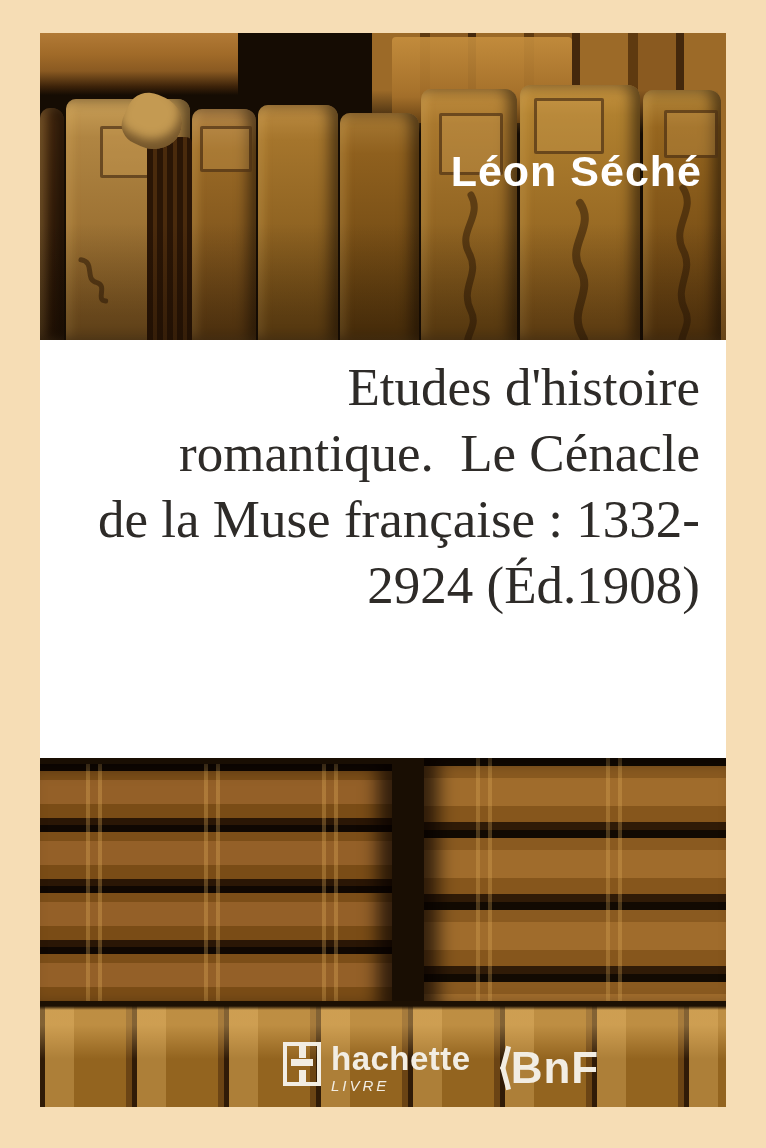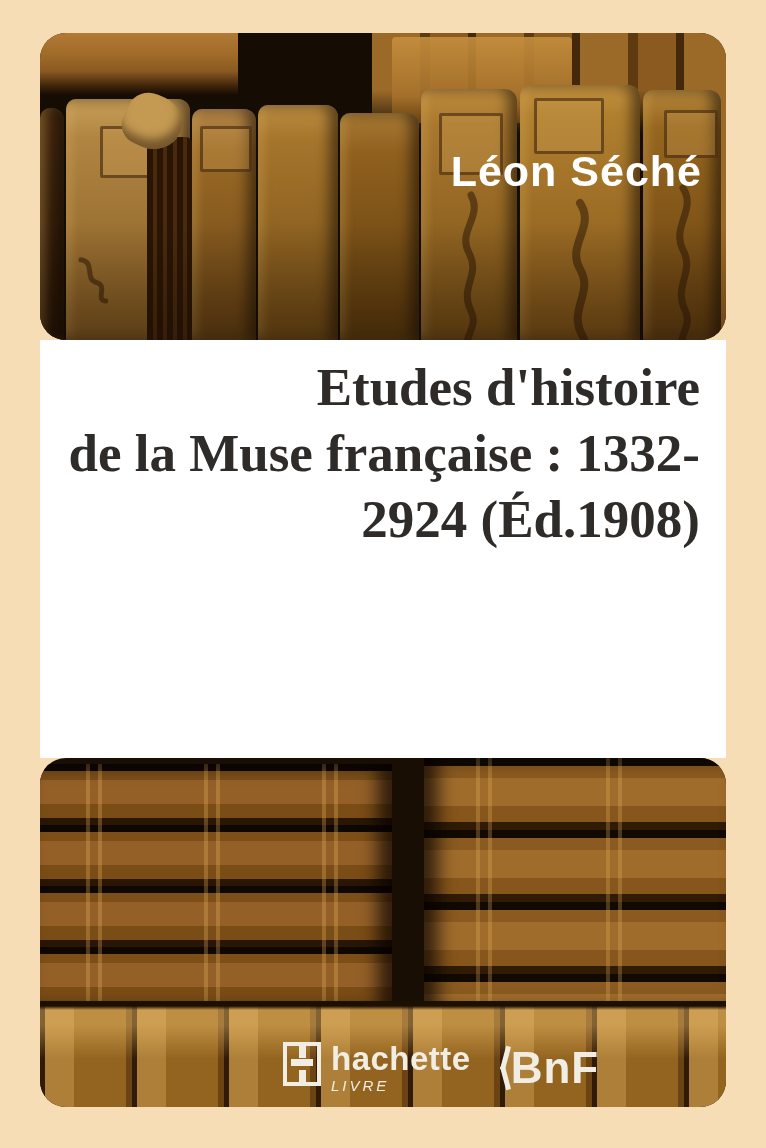--- a/index.html
+++ b/index.html
@@ -1,20 +1,20 @@
 <!DOCTYPE html>
 <html><head>
 <meta charset="utf-8">
 <style>
   html,body{margin:0;padding:0;}
   body{background:#f6ddb5;font-family:"Liberation Sans",sans-serif;}
   .cover{position:relative;width:766px;height:1148px;background:#f6ddb5;overflow:hidden;}
 
   
-  .photo{position:absolute;left:40px;width:686px;overflow:hidden;border-radius:26px;}
+  .photo{position:absolute;left:40px;width:686px;overflow:hidden;}
   .photo-top{top:33px;height:307px;background:#150c03;}
   .pt-board{position:absolute;left:0;top:0;width:198px;height:62px;
     background:linear-gradient(to bottom,#b27a36 0px,#a06a28 22px,#8a5a22 38px,#3a2109 54px,#150c03 62px);}
   .pt-upper{position:absolute;left:332px;right:0;top:0;height:104px;
     background:
       linear-gradient(to bottom, rgba(21,12,3,0) 55%, #150c03 97%),
       repeating-linear-gradient(90deg,#9c6a28 0 48px,#5f3a10 48px 58px,#8a5a20 58px 96px,#44280c 96px 104px);}
   .pt-upper-bright{position:absolute;left:352px;top:4px;width:180px;height:86px;border-radius:4px;
     background:linear-gradient(to bottom,#c68f3e,#a5702a 70%,#6b4414);opacity:.9;}
   .pt-right-sliver{position:absolute;right:0;top:54px;bottom:0;width:8px;background:#9c6a28;}
@@ -44,21 +44,21 @@
 
   .spine-script{position:absolute;opacity:.55;}
   .pt-shade{position:absolute;inset:0;background:linear-gradient(to bottom,rgba(20,10,2,0) 62%,rgba(20,10,2,.38));pointer-events:none;}
 
   .author{position:absolute;right:24px;top:114px;font-size:43px;font-weight:bold;color:#ffffff;letter-spacing:1px;}
 
   
   .title-panel{position:absolute;left:40px;top:340px;width:686px;height:418px;background:#ffffff;}
   .title{padding:14px 26px 0 0;text-align:right;font-family:"Liberation Serif",serif;
     font-size:53px;line-height:66px;color:#2e2b28;}
-  .title-line{white-space:pre-wrap;font-weight:bold;}
+  .title-line{white-space:pre-wrap;}
 
   
   .photo-bottom{top:758px;height:349px;background:#190e03;}
   .stack-left{position:absolute;left:0;top:6px;width:352px;height:246px;
     background:
       repeating-linear-gradient(90deg, rgba(230,180,95,0) 0 46px, rgba(230,180,95,.30) 46px 50px, rgba(230,180,95,0) 50px 58px, rgba(230,180,95,.30) 58px 62px, rgba(230,180,95,0) 62px 118px),
       repeating-linear-gradient(to bottom,#0f0702 0 7px,#7c4e18 7px 16px,#946028 16px 40px,#7a4c16 40px 54px,#2a1605 54px 61px);
     box-shadow:inset -14px 0 18px rgba(5,2,0,.7);}
   .stack-right{position:absolute;left:384px;right:0;top:0;height:252px;
     background:
@@ -132,20 +132,21 @@
         </svg>
     </div>
 
     <div class="pt-shade"></div>
     <div class="author">Léon Séché</div>
   </div>
 
   <div class="title-panel">
     <div class="title">
       <div class="title-line">Etudes d'histoire</div>
+      <div class="title-line">romantique.  Le Cénacle</div>
       <div class="title-line">de la Muse française : 1332-</div>
       <div class="title-line">2924 (Éd.1908)</div>
     </div>
   </div>
 
   <div class="photo photo-bottom">
     <div class="stack-left"></div>
     <div class="stack-right"></div>
     <div class="pb-row"></div>
 

